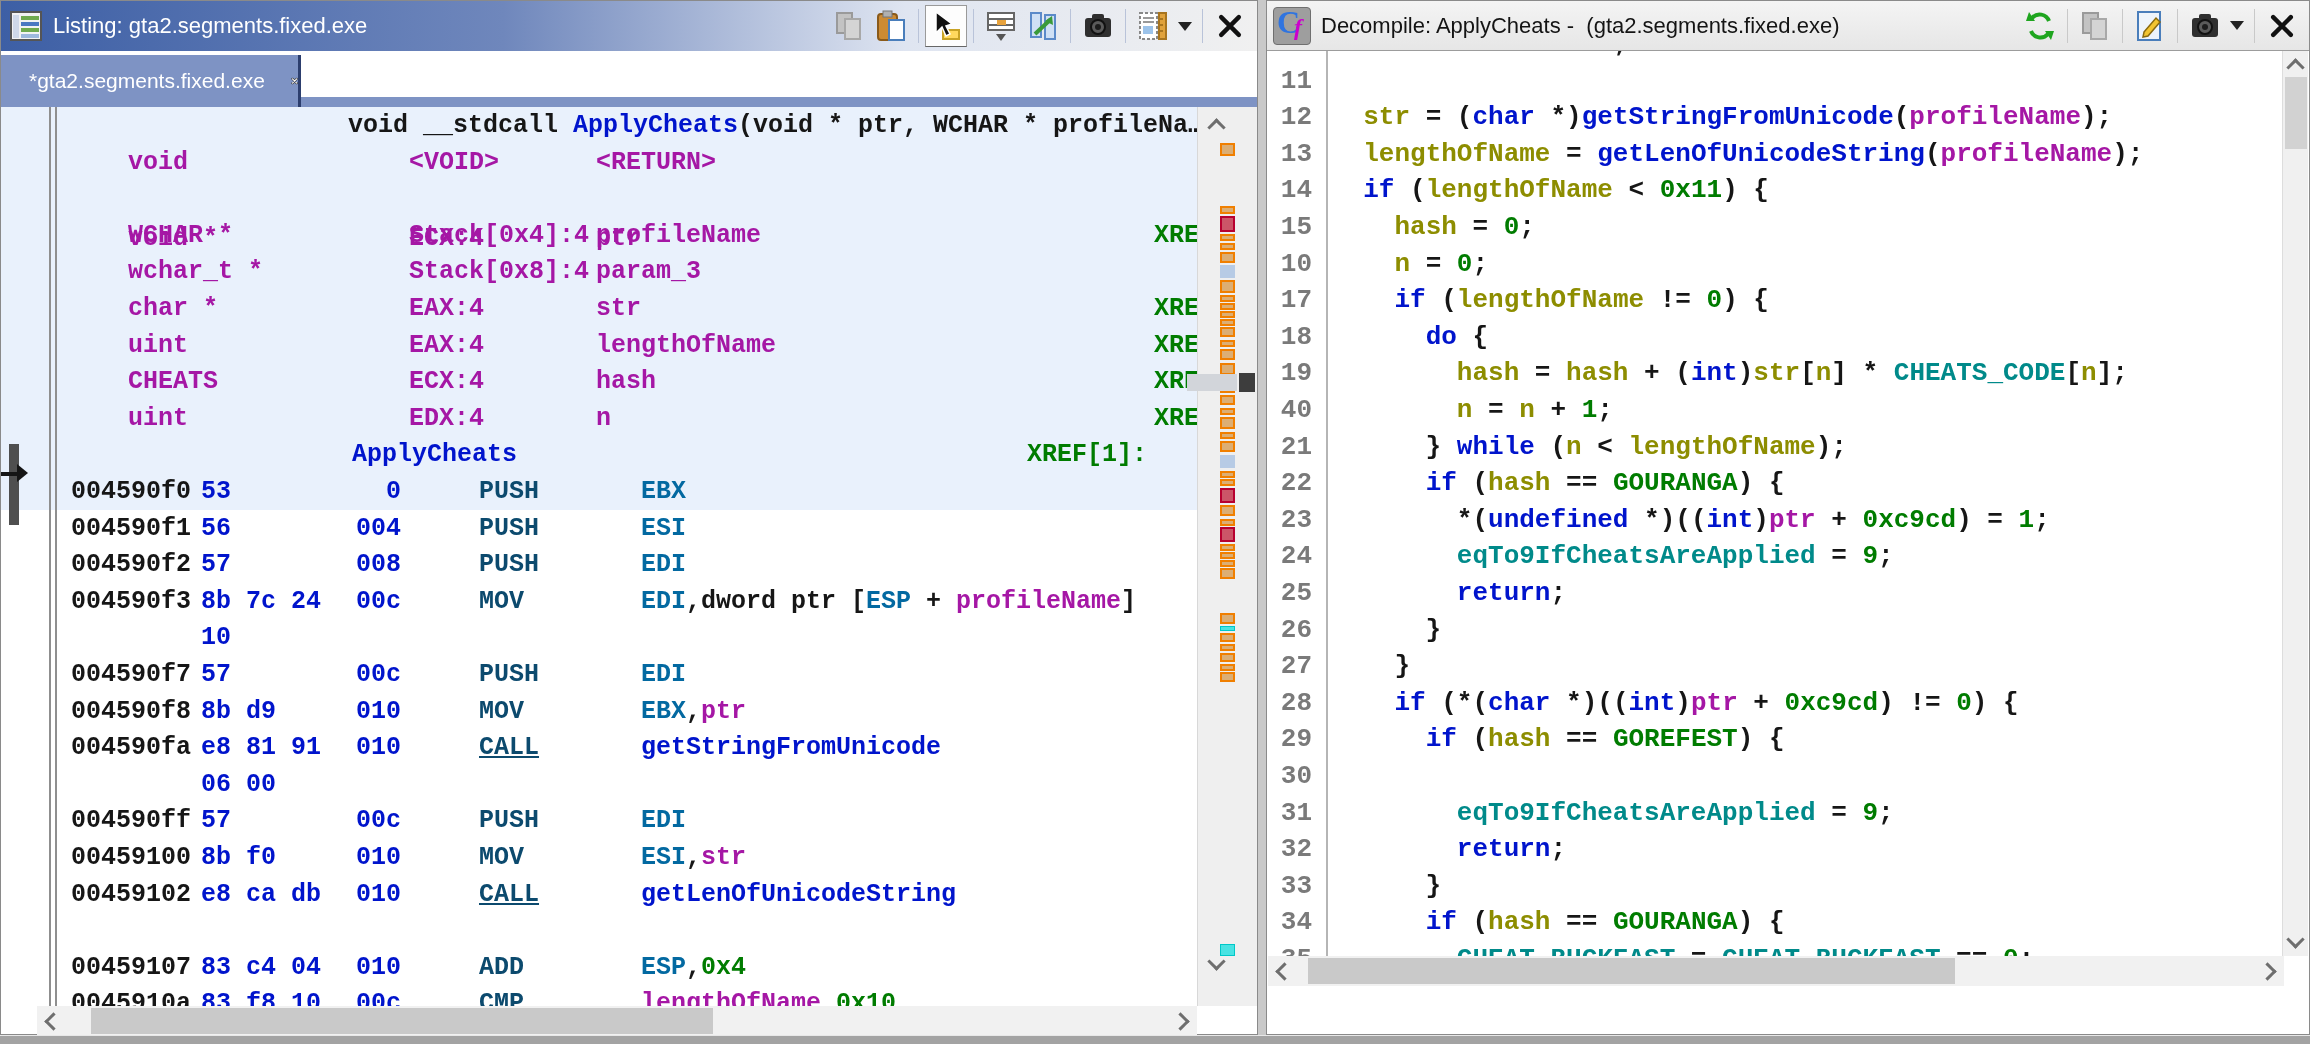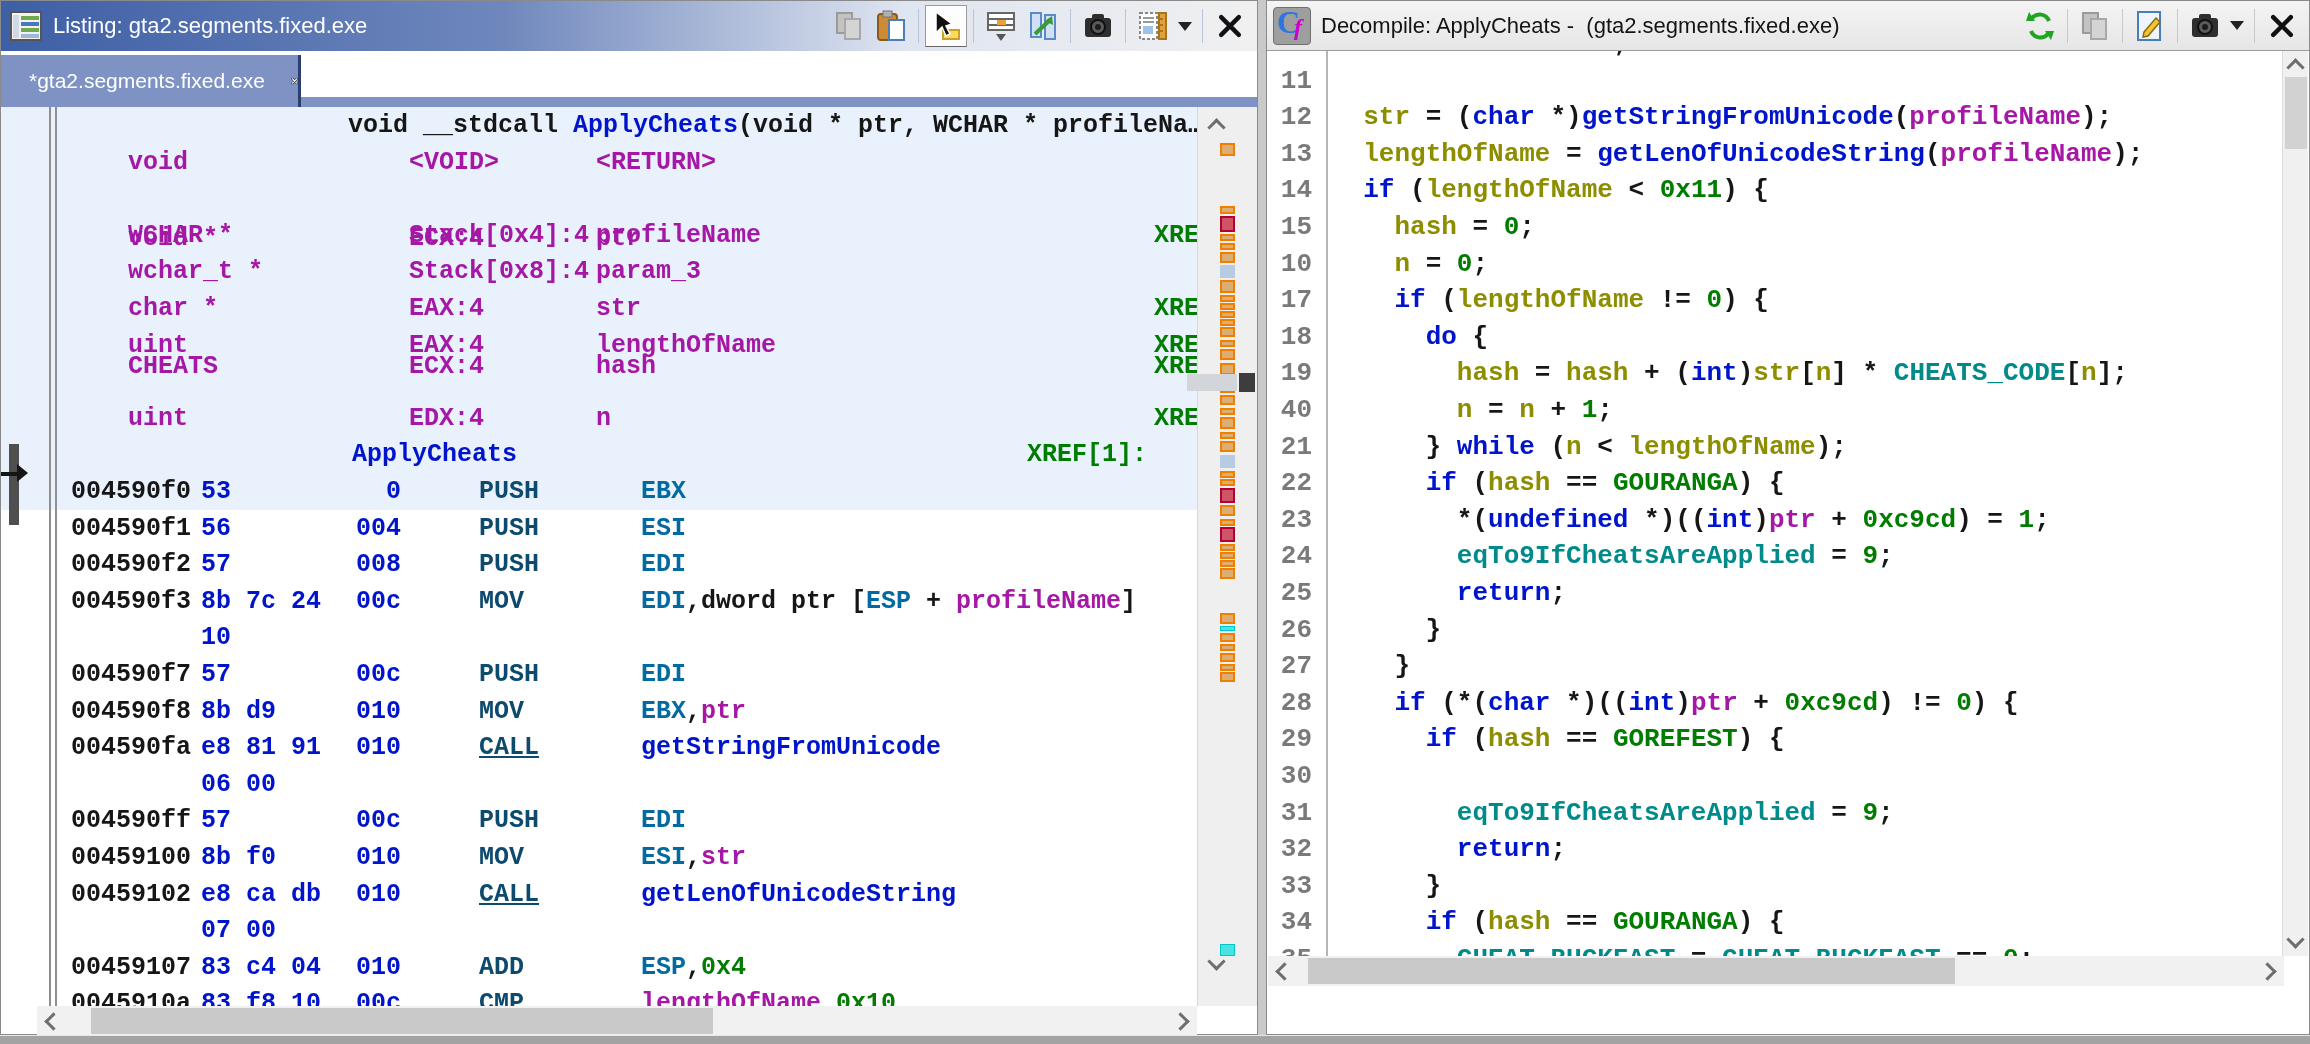--- a/index.html
+++ b/index.html
@@ -210,36 +210,35 @@
     <div id="cursor-arrow-head"></div>
     <div id="dbl-line"></div>
     <div id="listing-rows">
         <div class="lrow" style="top: 0px;"><span class="c-p" style="left: 291px;">void __stdcall </span><span class="c-kw" style="left: 516px;">ApplyCheats</span><span class="c-p" style="left: 681px;">(void * ptr, WCHAR * profileNa…</span></div>
         <div class="lrow" style="top: 36.6px;"><span class="c-var" style="left: 71px;">void</span><span class="c-var" style="left: 352px;">&lt;VOID&gt;</span><span class="c-var" style="left: 539px;">&lt;RETURN&gt;</span></div>
         <div class="lrow" style="top: 73.2px; margin-top: 40px;"><span class="c-var" style="left: 71px;">void *</span><span class="c-var" style="left: 352px;">ECX:4</span><span class="c-var" style="left: 539px;">ptr</span></div>
         <div class="lrow" style="top: 109.8px;"><span class="c-var" style="left: 71px;">WCHAR *</span><span class="c-var" style="left: 352px;">Stack[0x4]:4</span><span class="c-var" style="left: 539px;">profileName</span><span class="c-x" style="left: 1097px;">XRE</span></div>
         <div class="lrow" style="top: 146.4px;"><span class="c-var" style="left: 71px;">wchar_t *</span><span class="c-var" style="left: 352px;">Stack[0x8]:4</span><span class="c-var" style="left: 539px;">param_3</span></div>
         <div class="lrow" style="top: 183px;"><span class="c-var" style="left: 71px;">char *</span><span class="c-var" style="left: 352px;">EAX:4</span><span class="c-var" style="left: 539px;">str</span><span class="c-x" style="left: 1097px;">XRE</span></div>
         <div class="lrow" style="top: 219.6px;"><span class="c-var" style="left: 71px;">uint</span><span class="c-var" style="left: 352px;">EAX:4</span><span class="c-var" style="left: 539px;">lengthOfName</span><span class="c-x" style="left: 1097px;">XRE</span></div>
-        <div class="lrow" style="top: 241px; text-decoration: underline;"><span class="c-var" style="left: 71px;">CHEATS</span><span class="c-var" style="left: 352px;">ECX:4</span><span class="c-var" style="left: 539px;">hash</span><span class="c-x" style="left: 1097px;">XRE</span></div>
+        <div class="lrow" style="top: 256px; text-decoration: underline;"><span class="c-var" style="left: 71px;">CHEATS</span><span class="c-var" style="left: 352px;">ECX:4</span><span class="c-var" style="left: 539px;">hash</span><span class="c-x" style="left: 1097px;">XRE</span></div>
         <div class="lrow" style="top: 292.8px;"><span class="c-var" style="left: 71px;">uint</span><span class="c-var" style="left: 352px;">EDX:4</span><span class="c-var" style="left: 539px;">n</span><span class="c-x" style="left: 1097px;">XRE</span></div>
         <div class="lrow" style="top: 329.4px;"><span class="c-kw" style="left: 295px;">ApplyCheats</span><span class="c-x" style="left: 970px;">XREF[1]:</span></div>
         <div class="lrow" style="top: 366px;"><span class="c-p" style="left: 14px;">004590f0</span><span class="c-kw" style="left: 144px;">53</span><span class="c-kw depth-cell" style="left: 284px;">0</span><span class="c-mn" style="left: 422px;">PUSH</span><span class="c-reg" style="left: 584px;">EBX</span></div>
         <div class="lrow" style="top: 402.6px;"><span class="c-p" style="left: 14px;">004590f1</span><span class="c-kw" style="left: 144px;">56</span><span class="c-kw depth-cell" style="left: 284px;">004</span><span class="c-mn" style="left: 422px;">PUSH</span><span class="c-reg" style="left: 584px;">ESI</span></div>
         <div class="lrow" style="top: 439.2px;"><span class="c-p" style="left: 14px;">004590f2</span><span class="c-kw" style="left: 144px;">57</span><span class="c-kw depth-cell" style="left: 284px;">008</span><span class="c-mn" style="left: 422px;">PUSH</span><span class="c-reg" style="left: 584px;">EDI</span></div>
         <div class="lrow" style="top: 475.8px;"><span class="c-p" style="left: 14px;">004590f3</span><span class="c-kw" style="left: 144px;">8b 7c 24</span><span class="c-kw depth-cell" style="left: 284px;">00c</span><span class="c-mn" style="left: 422px;">MOV</span><span class="c-reg" style="left: 584px;">EDI</span><span class="c-p" style="left: 629px;">,dword ptr [</span><span class="c-reg" style="left: 809px;">ESP</span><span class="c-p" style="left: 854px;"> + </span><span class="c-var" style="left: 899px;">profileName</span><span class="c-p" style="left: 1064px;">]</span></div>
         <div class="lrow" style="top: 512.4px;"><span class="c-kw" style="left: 144px;">10</span></div>
         <div class="lrow" style="top: 549px;"><span class="c-p" style="left: 14px;">004590f7</span><span class="c-kw" style="left: 144px;">57</span><span class="c-kw depth-cell" style="left: 284px;">00c</span><span class="c-mn" style="left: 422px;">PUSH</span><span class="c-reg" style="left: 584px;">EDI</span></div>
         <div class="lrow" style="top: 585.6px;"><span class="c-p" style="left: 14px;">004590f8</span><span class="c-kw" style="left: 144px;">8b d9</span><span class="c-kw depth-cell" style="left: 284px;">010</span><span class="c-mn" style="left: 422px;">MOV</span><span class="c-reg" style="left: 584px;">EBX</span><span class="c-p" style="left: 629px;">,</span><span class="c-var" style="left: 644px;">ptr</span></div>
         <div class="lrow" style="top: 622.2px;"><span class="c-p" style="left: 14px;">004590fa</span><span class="c-kw" style="left: 144px;">e8 81 91</span><span class="c-kw depth-cell" style="left: 284px;">010</span><span class="c-mn u" style="left: 422px;">CALL</span><span class="c-kw" style="left: 584px;">getStringFromUnicode</span></div>
         <div class="lrow" style="top: 658.8px;"><span class="c-kw" style="left: 144px;">06 00</span></div>
         <div class="lrow" style="top: 695.4px;"><span class="c-p" style="left: 14px;">004590ff</span><span class="c-kw" style="left: 144px;">57</span><span class="c-kw depth-cell" style="left: 284px;">00c</span><span class="c-mn" style="left: 422px;">PUSH</span><span class="c-reg" style="left: 584px;">EDI</span></div>
         <div class="lrow" style="top: 732px;"><span class="c-p" style="left: 14px;">00459100</span><span class="c-kw" style="left: 144px;">8b f0</span><span class="c-kw depth-cell" style="left: 284px;">010</span><span class="c-mn" style="left: 422px;">MOV</span><span class="c-reg" style="left: 584px;">ESI</span><span class="c-p" style="left: 629px;">,</span><span class="c-var" style="left: 644px;">str</span></div>
         <div class="lrow" style="top: 768.6px;"><span class="c-p" style="left: 14px;">00459102</span><span class="c-kw" style="left: 144px;">e8 ca db</span><span class="c-kw depth-cell" style="left: 284px;">010</span><span class="c-mn u" style="left: 422px;">CALL</span><span class="c-kw" style="left: 584px;">getLenOfUnicodeString</span></div>
-        <div class="lrow" style="top: 805.2px;"><span class="c-kw" style="left: 144px;">07 00</span></div>
         <div class="lrow" style="top: 841.8px;"><span class="c-p" style="left: 14px;">00459107</span><span class="c-kw" style="left: 144px;">83 c4 04</span><span class="c-kw depth-cell" style="left: 284px;">010</span><span class="c-mn" style="left: 422px;">ADD</span><span class="c-reg" style="left: 584px;">ESP</span><span class="c-p" style="left: 629px;">,</span><span class="c-num" style="left: 644px;">0x4</span></div>
         <div class="lrow" style="top: 878.4px;"><span class="c-p" style="left: 14px;">0045910a</span><span class="c-kw" style="left: 144px;">83 f8 10</span><span class="c-kw depth-cell" style="left: 284px;">00c</span><span class="c-mn" style="left: 422px;">CMP</span><span class="c-var" style="left: 584px;">lengthOfName</span><span class="c-p" style="left: 764px;">,</span><span class="c-num" style="left: 779px;">0x10</span></div>
       </div>
     <div id="right-margin">
       <div class="chev chev-up" style="left:12px;top:14px;"></div>
       <div id="marker-bar">
           <div class="mark mk-o" style="top: 36px; height: 13px;"></div>
           <div class="mark mk-o" style="top: 99px; height: 8px;"></div>
           <div class="mark mk-r" style="top: 109px; height: 16px;"></div>
           <div class="mark mk-o" style="top: 127px; height: 7px;"></div>

